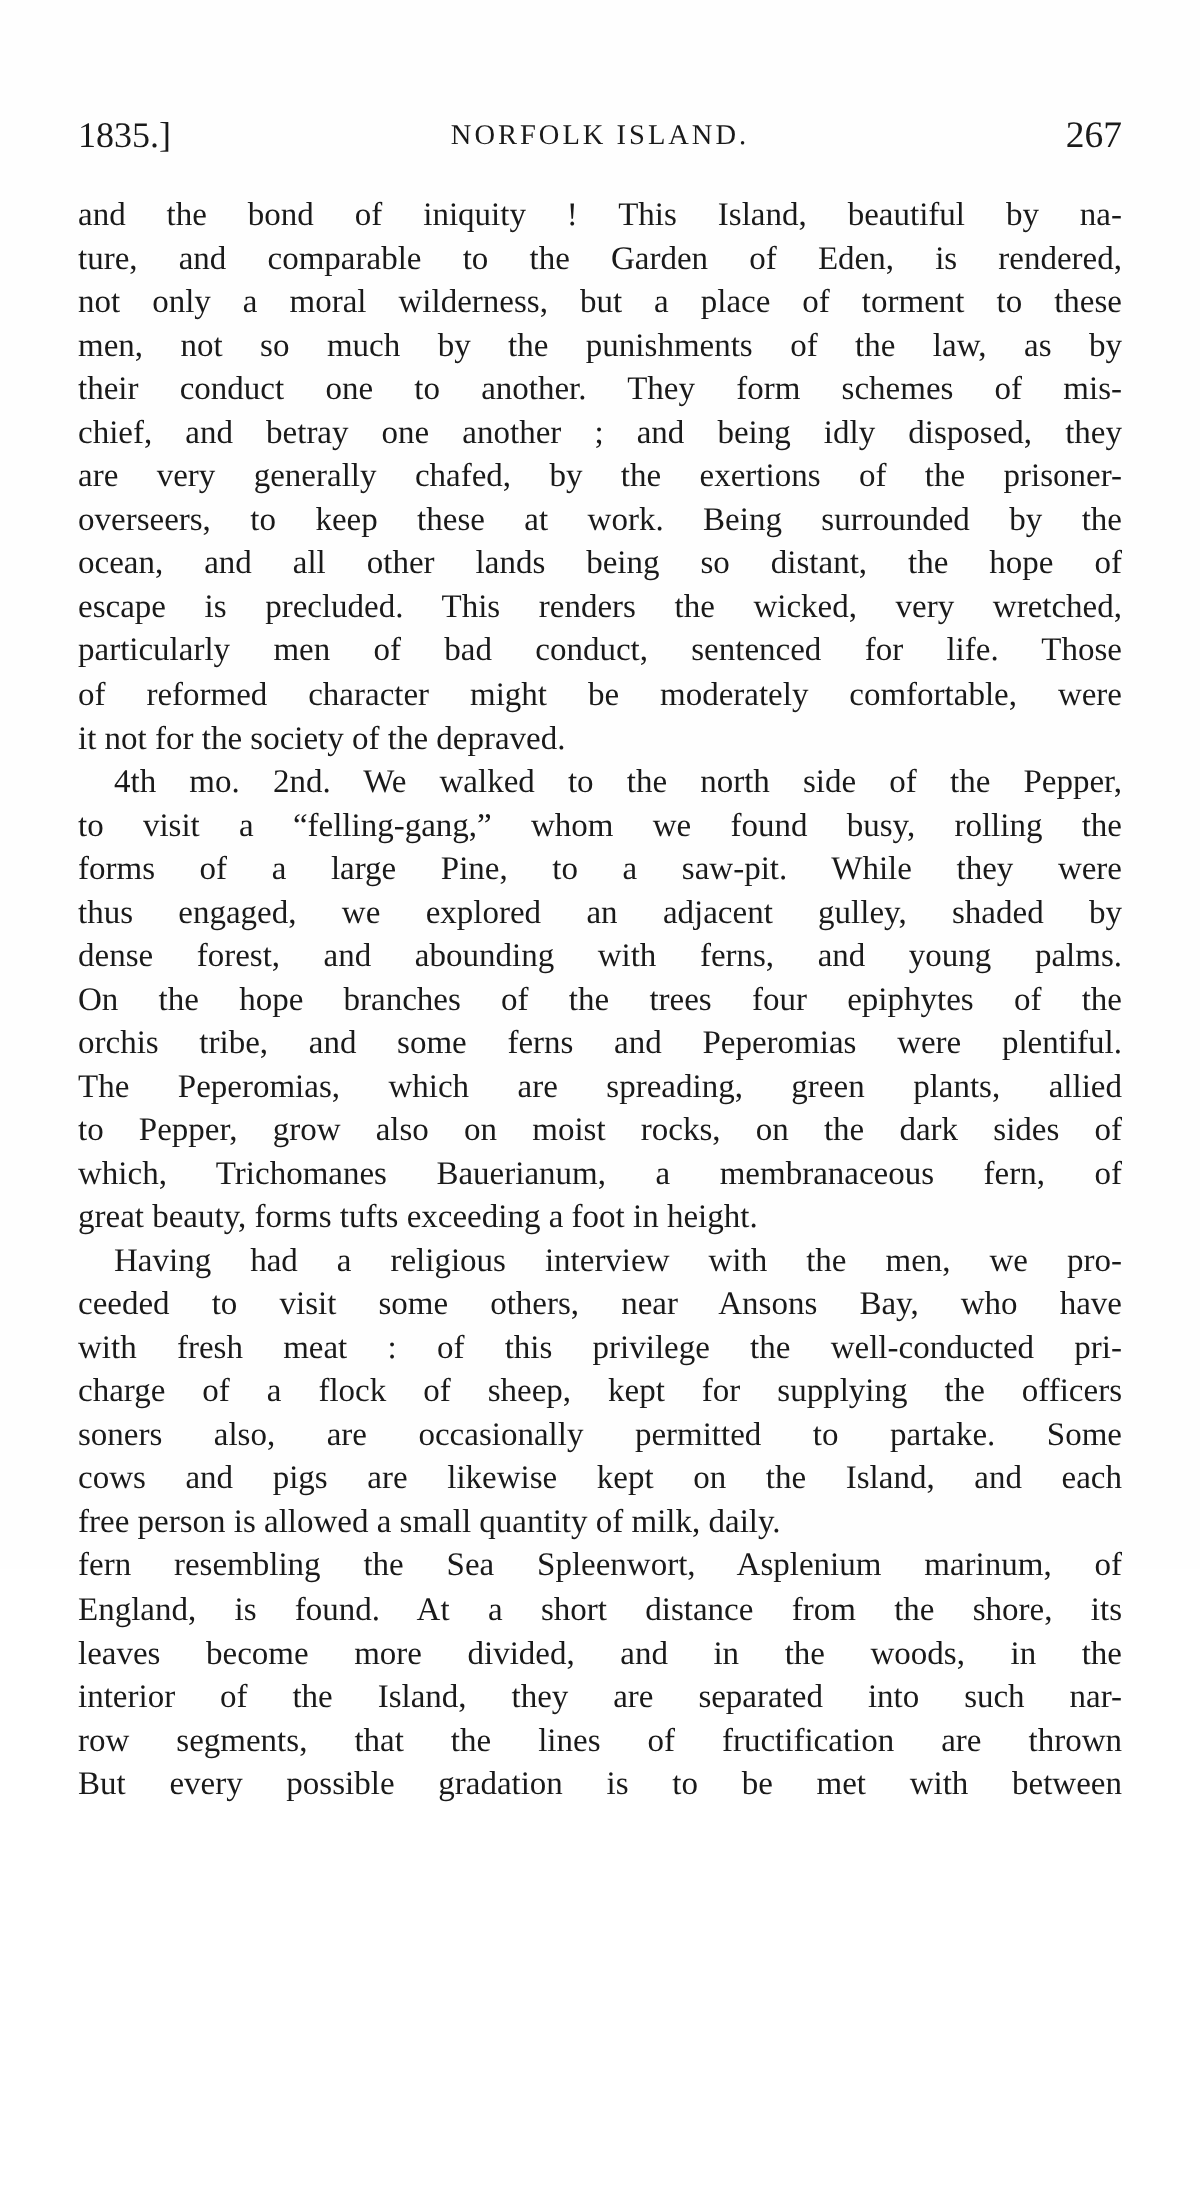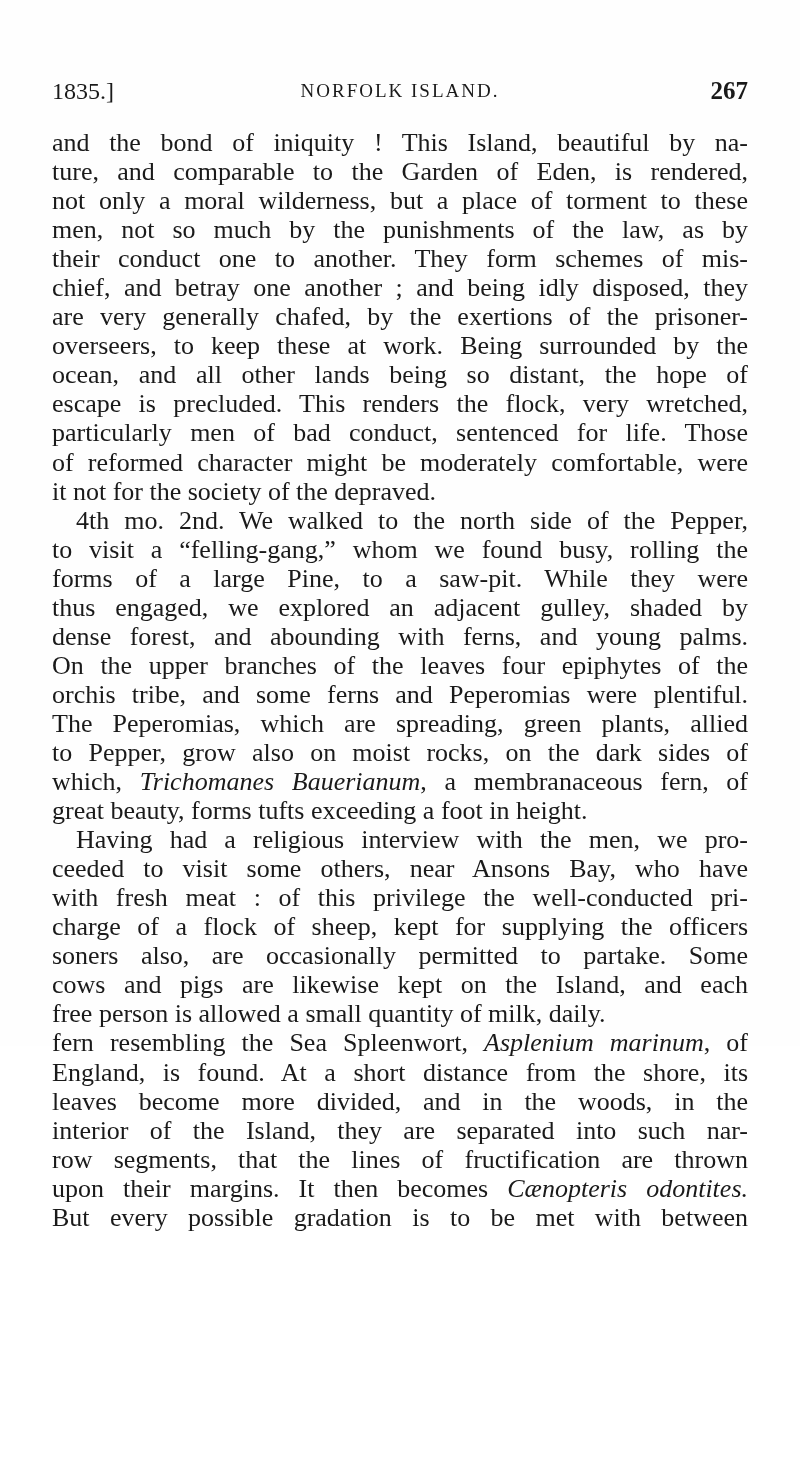--- a/index.html
+++ b/index.html
@@ -4,27 +4,27 @@
 <style>
   html, body { margin: 0; padding: 0; background: #ffffff; }
   body { width: 800px; height: 1462px; position: relative; overflow: hidden;
          font-family: "Liberation Serif", "DejaVu Serif", serif; color: #1a1a1a; }
   .page { position: absolute; left: 0; top: 0; width: 800px; height: 1046px; background: #fefefe; }
   .header { position: absolute; top: 76px; left: 52px; width: 696px; height: 30px;
             font-size: 24px; line-height: 30px; }
   .hdr-left { position: absolute; left: 0; top: 0; }
   .hdr-center { position: absolute; left: 0; right: 0; top: 0; text-align: center;
                 font-variant: small-caps; letter-spacing: 2px; font-size: 19px; }
-  .hdr-right { position: absolute; right: 0; top: 0; font-size: 25px; font-weight: bold; }
+  .hdr-right { position: absolute; right: 0; top: 0; font-size: 25px; }
   .body-text { position: absolute; top: 128px; left: 52px; width: 696px; }
-  .line { display: block; height: 29.05px; line-height: 29px; font-size: 26px;
+  .line { display: block; height: 29.05px; line-height: 29px; font-size: 22px;
           white-space: nowrap; text-align: justify; text-align-last: justify; }
   .line.last { text-align-last: left; }
   .line.indent { padding-left: 24px; box-sizing: border-box; }
-  .it { font-style: italic; }
+  .it { }
 </style>
 </head>
 <body>
 
 <div class="page">
   <div class="header">
     <span class="hdr-left">1835.]</span>
     <span class="hdr-center">NORFOLK ISLAND.</span>
     <span class="hdr-right">267</span>
   </div>
@@ -32,32 +32,32 @@
       <div>
         <span class="line">and the bond of iniquity ! This Island, beautiful by na-</span>
         <span class="line">ture, and comparable to the Garden of Eden, is rendered,</span>
         <span class="line">not only a moral wilderness, but a place of torment to these</span>
         <span class="line">men, not so much by the punishments of the law, as by</span>
         <span class="line">their conduct one to another. They form schemes of mis-</span>
         <span class="line">chief, and betray one another ; and being idly disposed, they</span>
         <span class="line">are very generally chafed, by the exertions of the prisoner-</span>
         <span class="line">overseers, to keep these at work. Being surrounded by the</span>
         <span class="line">ocean, and all other lands being so distant, the hope of</span>
-        <span class="line">escape is precluded. This renders the flock, very wretched,</span>
+        <span class="line">escape is precluded. This renders the wicked, very wretched,</span>
         <span class="line">particularly men of bad conduct, sentenced for life. Those</span>
         <span class="line">of reformed character might be moderately comfortable, were</span>
         <span class="line last">it not for the society of the depraved.</span>
       </div>
       <div>
         <span class="line indent">4th mo. 2nd. We walked to the north side of the Pepper,</span>
         <span class="line">to visit a “felling-gang,” whom we found busy, rolling the</span>
         <span class="line">forms of a large Pine, to a saw-pit. While they were</span>
         <span class="line">thus engaged, we explored an adjacent gulley, shaded by</span>
         <span class="line">dense forest, and abounding with ferns, and young palms.</span>
-        <span class="line">On the upper branches of the leaves four epiphytes of the</span>
+        <span class="line">On the hope branches of the trees four epiphytes of the</span>
         <span class="line">orchis tribe, and some ferns and Peperomias were plentiful.</span>
         <span class="line">The Peperomias, which are spreading, green plants, allied</span>
         <span class="line">to Pepper, grow also on moist rocks, on the dark sides of</span>
         <span class="line">which, <span class="it">Trichomanes Bauerianum</span>, a membranaceous fern, of</span>
         <span class="line last">great beauty, forms tufts exceeding a foot in height.</span>
       </div>
       <div>
         <span class="line indent">Having had a religious interview with the men, we pro-</span>
         <span class="line">ceeded to visit some others, near Ansons Bay, who have</span>
         <span class="line">with fresh meat : of this privilege the well-conducted pri-</span>
@@ -65,17 +65,16 @@
         <span class="line">soners also, are occasionally permitted to partake. Some</span>
         <span class="line">cows and pigs are likewise kept on the Island, and each</span>
         <span class="line last">free person is allowed a small quantity of milk, daily.</span>
       </div>
       <div>
         <span class="line">fern resembling the Sea Spleenwort, <span class="it">Asplenium marinum</span>, of</span>
         <span class="line">England, is found. At a short distance from the shore, its</span>
         <span class="line">leaves become more divided, and in the woods, in the</span>
         <span class="line">interior of the Island, they are separated into such nar-</span>
         <span class="line">row segments, that the lines of fructification are thrown</span>
-        <span class="line">upon their margins. It then becomes <span class="it">Cænopteris odontites.</span></span>
         <span class="line">But every possible gradation is to be met with between</span>
       </div>
     </div>
 </div>
 
 </body></html>

